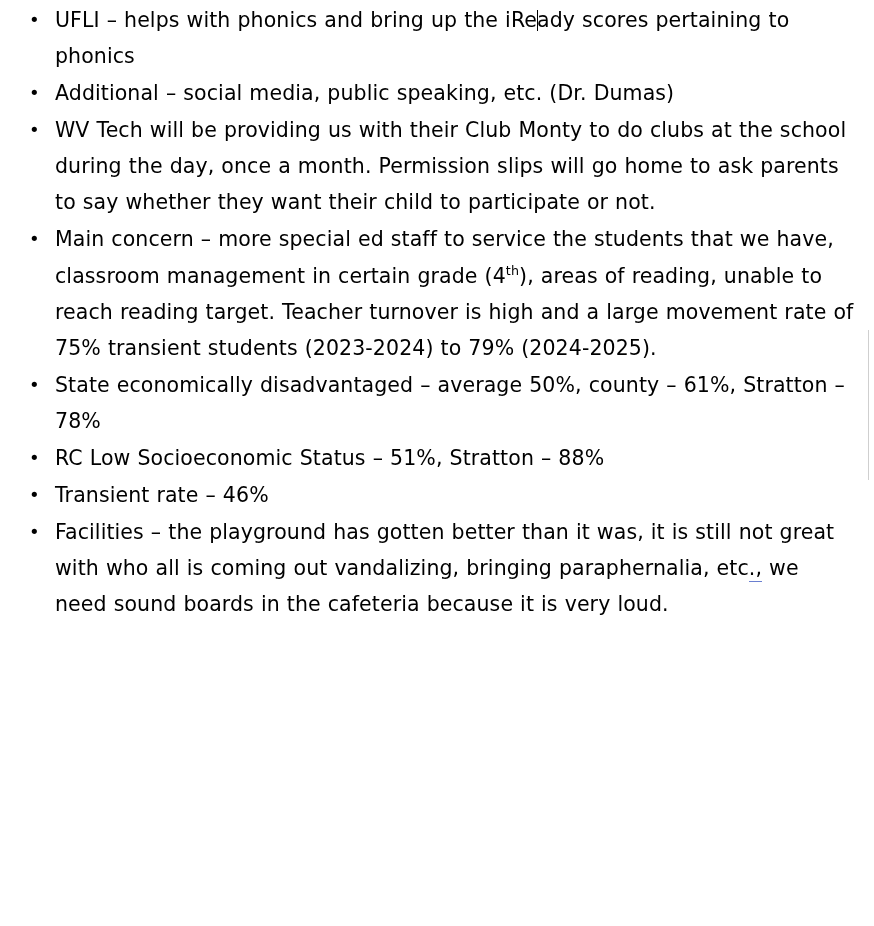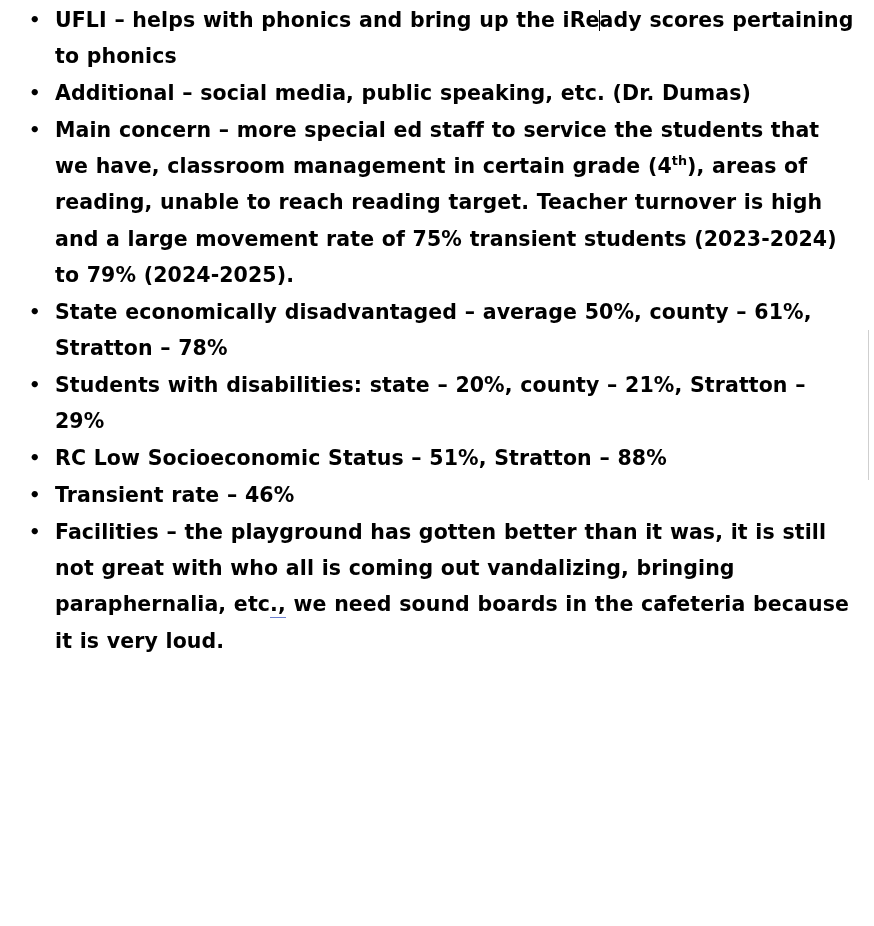--- a/index.html
+++ b/index.html
@@ -14,21 +14,20 @@
     color: #000000;
     overflow: hidden;
   }
   .page {
     position: relative;
     width: 874px;
     height: 926px;
     background: #ffffff;
     box-sizing: border-box;
     padding: 2px 18px 0 20px;
-    font-weight: bold;
   }
   ul.bullets {
     list-style: none;
     margin: 0;
     padding: 0;
   }
   ul.bullets > li {
     position: relative;
     padding-left: 35px;
     margin: 0 0 0.5px 0;
@@ -81,27 +80,27 @@
 
 <div class="page">
   <ul class="bullets" id="bullet-list">
       <li>
         <span class="li-text">UFLI – helps with phonics and bring up the iRe<span class="caret"></span>ady scores pertaining to phonics</span>
       </li>
       <li>
         <span class="li-text">Additional – social media, public speaking, etc. (Dr. Dumas)</span>
       </li>
       <li>
+        <span class="li-text">WV Tech will be providing us with their Club Monty to do clubs at the school during the day, once a month. Permission slips will go home to ask parents to say whether they want their child to participate or not.</span>
+      </li>
+      <li>
         <span class="li-text">Main concern – more special ed staff to service the students that we have, classroom management in certain grade (4<sup>th</sup>), areas of reading, unable to reach reading target. Teacher turnover is high and a large movement rate of 75% transient students (2023-2024) to 79% (2024-2025).</span>
       </li>
       <li>
         <span class="li-text">State economically disadvantaged – average 50%, county – 61%, Stratton – 78%</span>
-      </li>
-      <li>
-        <span class="li-text">Students with disabilities: state – 20%, county – 21%, Stratton – 29%</span>
       </li>
       <li>
         <span class="li-text">RC Low Socioeconomic Status – 51%, Stratton – 88%</span>
       </li>
       <li>
         <span class="li-text">Transient rate – 46%</span>
       </li>
       <li>
         <span class="li-text">Facilities – the playground has gotten better than it was, it is still not great with who all is coming out vandalizing, bringing paraphernalia, etc<span class="underline-red">.,</span> we need sound boards in the cafeteria because it is very loud.</span>
       </li>

